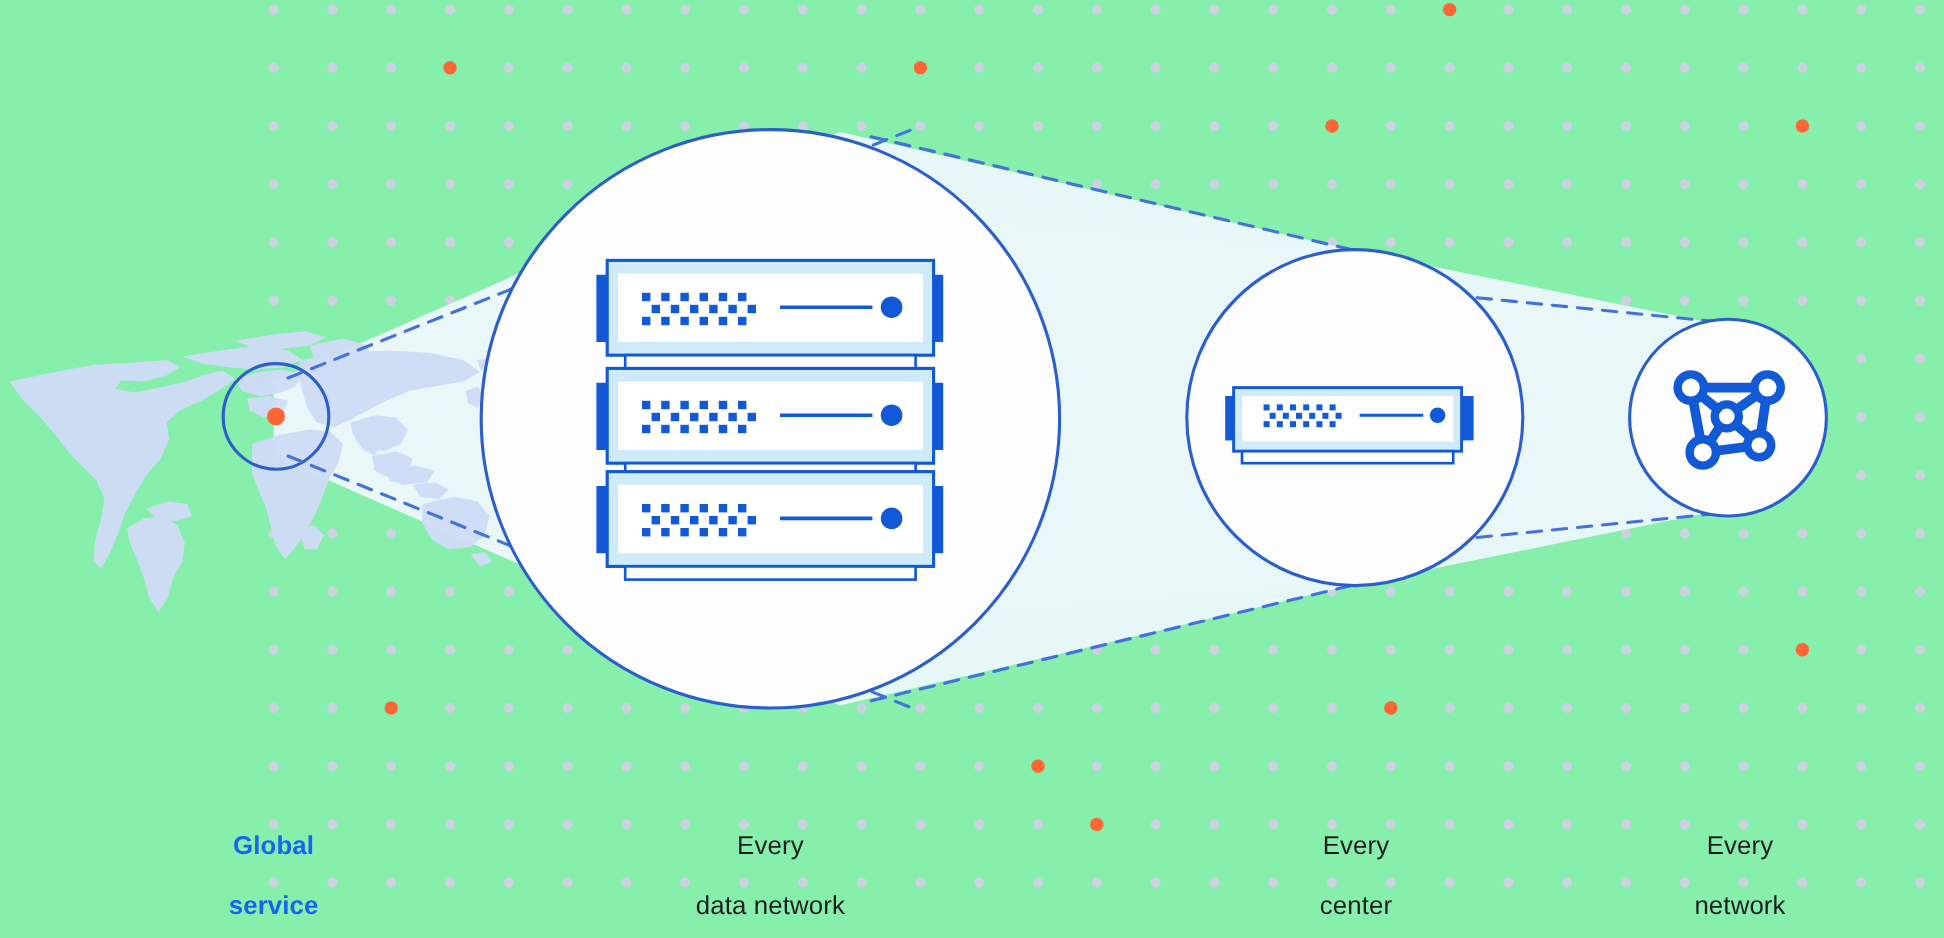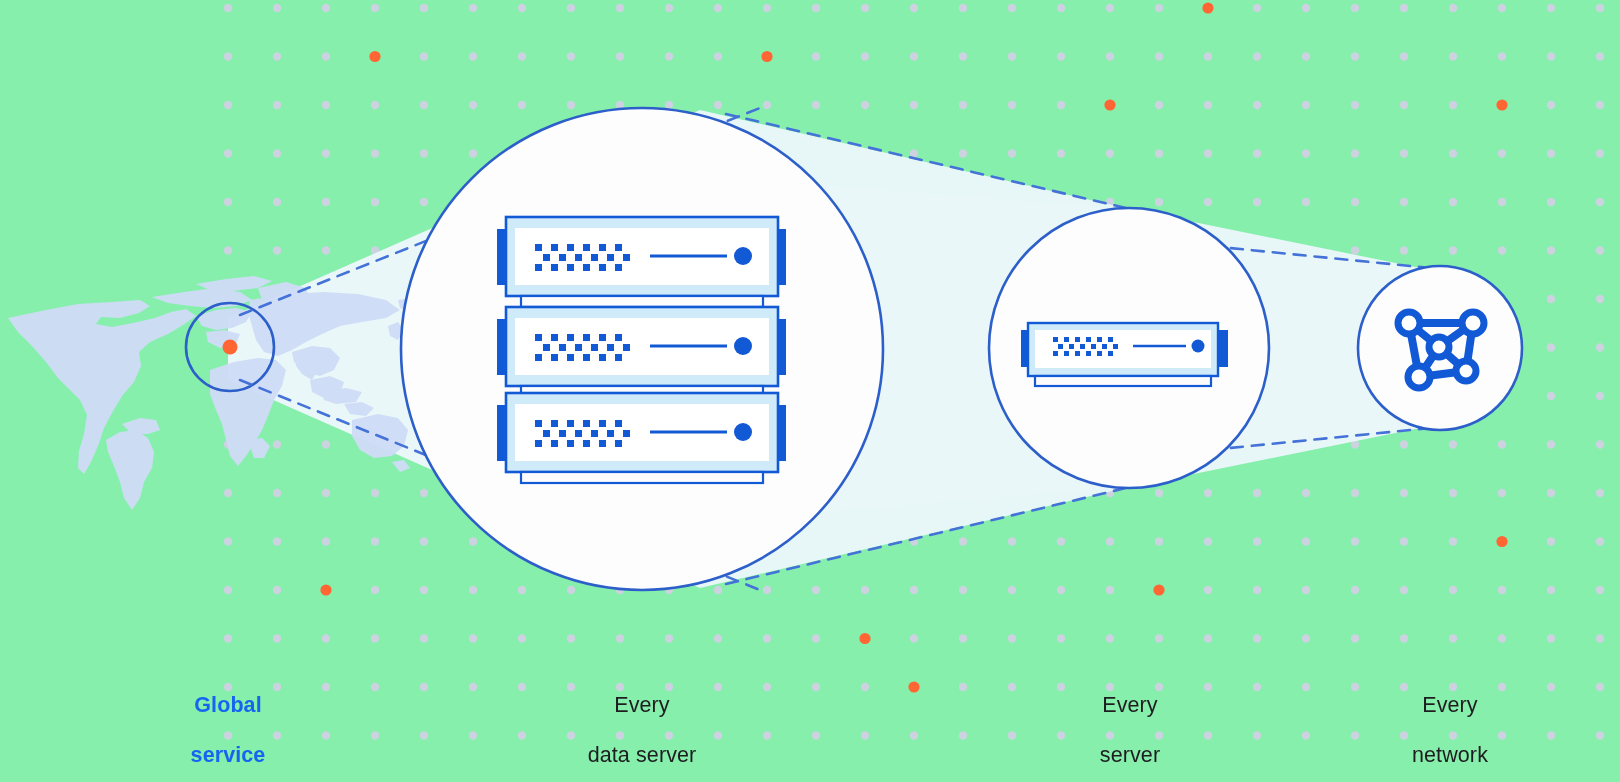--- a/index.html
+++ b/index.html
@@ -734,26 +734,26 @@
   </svg>
 
   <div class="labels">
     <div class="caption accent" style="left:128px; top:668px; width:200px;">
       <span class="cap-line">Global</span>
       <span class="cap-line">service</span>
     </div>
 
     <div class="caption" style="left:542px; top:668px; width:200px;">
       <span class="cap-line">Every</span>
-      <span class="cap-line">data server</span>
+      <span class="cap-line">data network</span>
     </div>
 
     <div class="caption" style="left:1030px; top:668px; width:200px;">
       <span class="cap-line">Every</span>
-      <span class="cap-line">server</span>
+      <span class="cap-line">center</span>
     </div>
 
     <div class="caption" style="left:1350px; top:668px; width:200px;">
       <span class="cap-line">Every</span>
       <span class="cap-line">network</span>
     </div>
   </div>
 
 </div>
 

